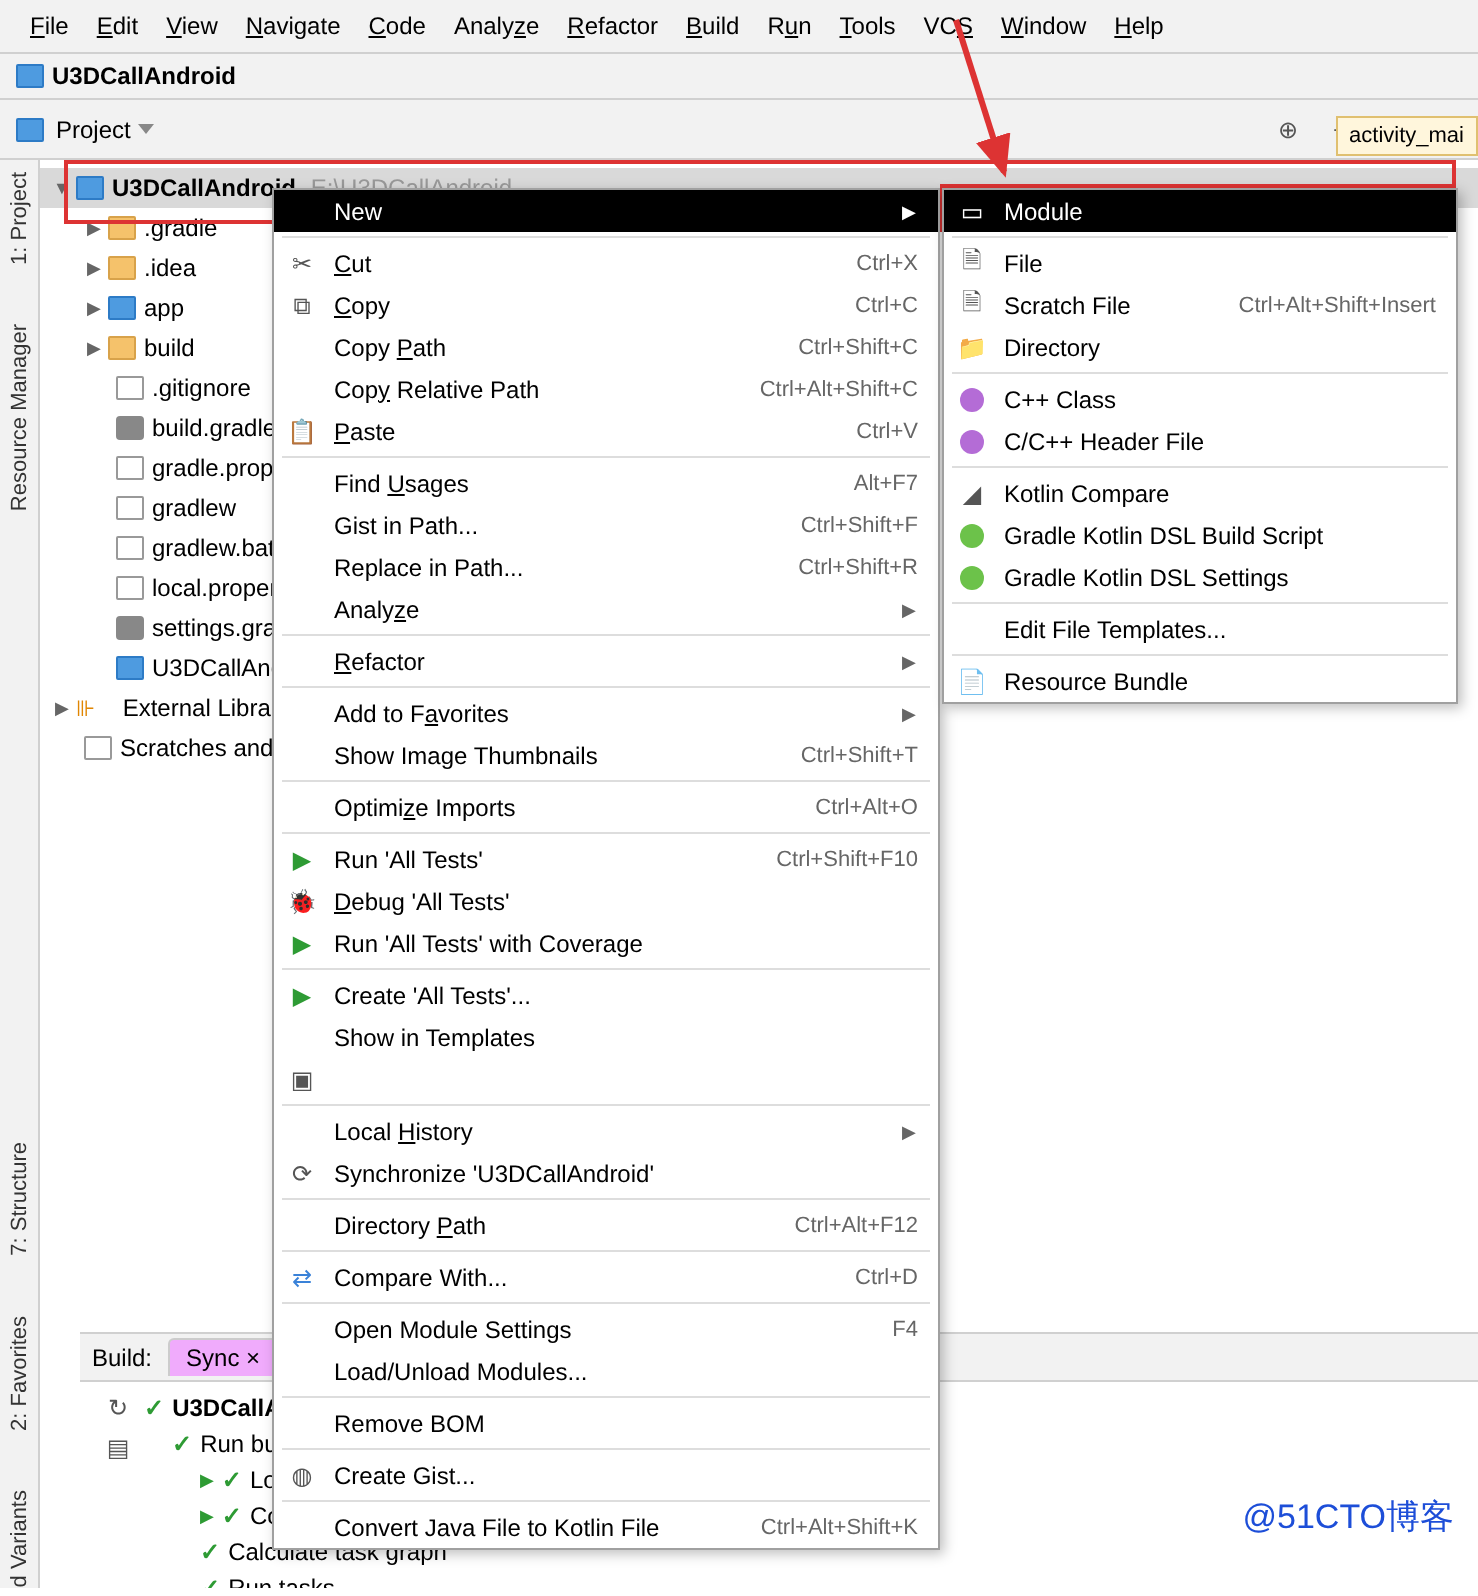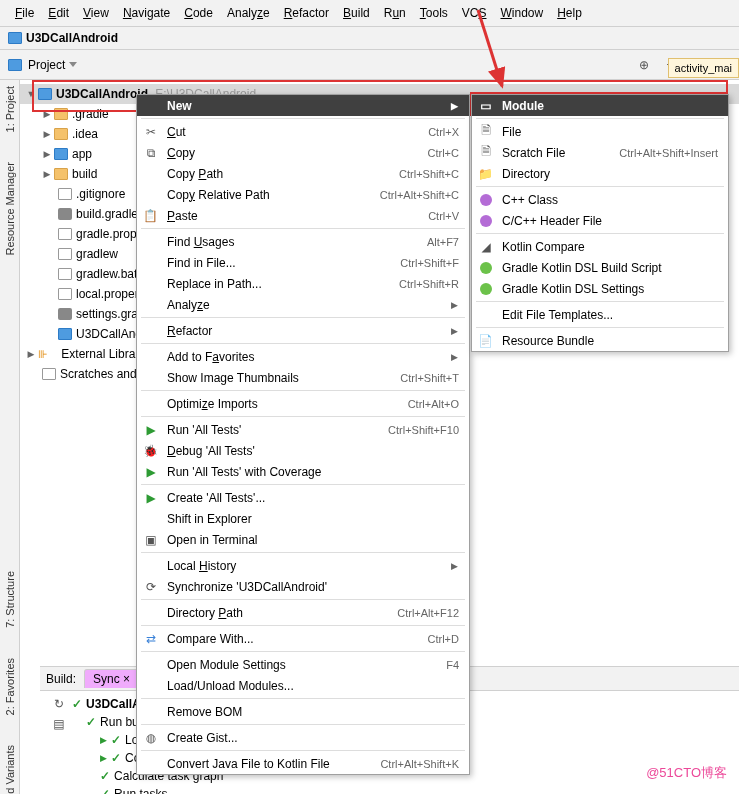--- a/index.html
+++ b/index.html
@@ -41,41 +41,41 @@
   .grey { color:#999; }
 
   .hl-box { position:absolute; border:2px solid #d33; pointer-events:none; }
 
   .ctx-menu { position:absolute; top:94px; left:136px; width:334px; background:#fff; border:1px solid #a0a0a0; box-shadow:2px 2px 6px rgba(0,0,0,.25); z-index:10; }
   .mi { display:flex; align-items:center; height:21px; padding:0 10px 0 6px; gap:8px; white-space:nowrap; }
   .mi .mi-icon { width:16px; display:inline-flex; justify-content:center; color:#555; font-size:12px; }
   .mi .mi-label { flex:1; }
   .mi .mi-short { color:#666; font-size:11px; }
   .mi .mi-arrow { width:8px; color:#666; font-size:9px; }
-  .mi.hover { background:#404040; color:#fff;font-weight:bold; }
+  .mi.hover { background:#000000; color:#fff; }
   .mi.hover .mi-short, .mi.hover .mi-arrow, .mi.hover .mi-icon { color:#fff; }
   .sep { height:1px; background:#ddd; margin:2px 4px; }
 
   .sub-menu { position:absolute; top:94px; left:471px; width:258px; background:#fff; border:1px solid #a0a0a0; box-shadow:2px 2px 6px rgba(0,0,0,.25); z-index:11; }
 
   .build-panel { position:absolute; bottom:0; left:20px; right:0; border-top:1px solid #d0d0d0; background:#fff; height:128px; overflow:hidden; }
   .build-tabrow { display:flex; align-items:center; height:24px; border-bottom:1px solid #d0d0d0; background:#f2f2f2; padding-left:6px; gap:8px; }
   .build-tab { padding:2px 8px; border:1px solid #ccc; border-bottom:none; background:#f0abfc; border-radius:3px 3px 0 0; }
   .build-body { padding:4px 6px; }
   .task-row { display:flex; align-items:center; gap:4px; height:18px; }
   .chk { color:#2e9b34; font-weight:bold; }
   .run-tri { color:#2e9b34; font-size:9px; }
 
   .badge-circle { width:12px; height:12px; border-radius:50%; display:inline-block; }
 
   .activity-tab { position:absolute; top:58px; right:0; padding:3px 6px; background:#fff6dc; border:1px solid #e0c070; font-size:11px; }
 
   .arrow-overlay { position:absolute; top:8px; left:460px; pointer-events:none; z-index:20; }
 
-  .watermark { position:absolute; bottom:16px; right:12px; color:#ec4899; font-size:13px; pointer-events:none; }
+  .watermark { position:absolute; bottom:28px; right:12px; color:#1d4ed8; font-size:17px; pointer-events:none; }
 
   .und { text-decoration: underline; }
 </style>
 </head>
 <body>
 
 <div class="menubar">
   <span><u>F</u>ile</span>
   <span><u>E</u>dit</span>
   <span><u>V</u>iew</span>
@@ -269,21 +269,21 @@
       <span class="mi-short">Ctrl+V</span>
     </div>
   <div class="sep"></div>
   <div class="mi">
       <span class="mi-icon"></span>
       <span class="mi-label">Find <span class="und">U</span>sages</span>
       <span class="mi-short">Alt+F7</span>
     </div>
   <div class="mi">
       <span class="mi-icon"></span>
-      <span class="mi-label">Find in File...</span>
+      <span class="mi-label">Gist in Path...</span>
       <span class="mi-short">Ctrl+Shift+F</span>
     </div>
   <div class="mi">
       <span class="mi-icon"></span>
       <span class="mi-label">Replace in Path...</span>
       <span class="mi-short">Ctrl+Shift+R</span>
     </div>
   <div class="mi">
       <span class="mi-icon"></span>
       <span class="mi-label">Analy<span class="und">z</span>e</span>
@@ -326,25 +326,24 @@
       <span class="mi-icon" style="color:#2e9b34">▶</span>
       <span class="mi-label">Run 'All Tests' with Coverage</span>
     </div>
   <div class="sep"></div>
   <div class="mi">
       <span class="mi-icon" style="color:#2e9b34">▶</span>
       <span class="mi-label">Create 'All Tests'...</span>
     </div>
   <div class="mi">
       <span class="mi-icon"></span>
-      <span class="mi-label">Shift in Explorer</span>
+      <span class="mi-label">Show in Templates</span>
     </div>
   <div class="mi">
       <span class="mi-icon">▣</span>
-      <span class="mi-label">Open in Terminal</span>
     </div>
   <div class="sep"></div>
   <div class="mi">
       <span class="mi-icon"></span>
       <span class="mi-label">Local <span class="und">H</span>istory</span>
       <span class="mi-arrow">▶</span>
     </div>
   <div class="mi">
       <span class="mi-icon">⟳</span>
       <span class="mi-label">Synchronize 'U3DCallAndroid'</span>

